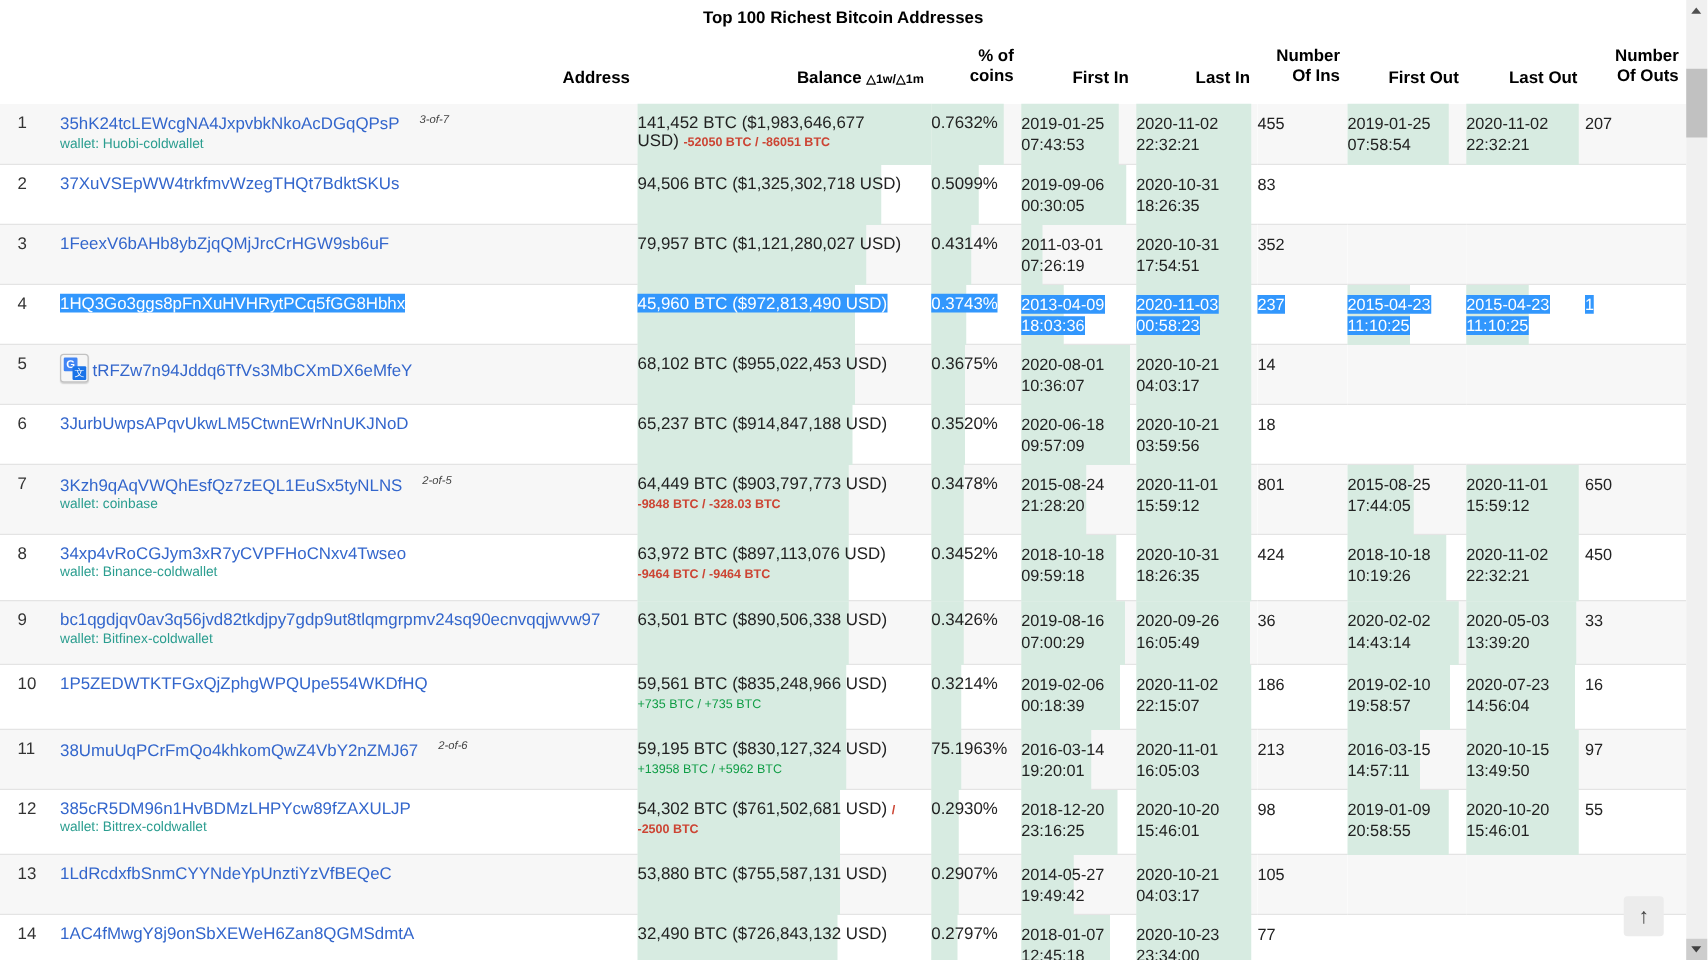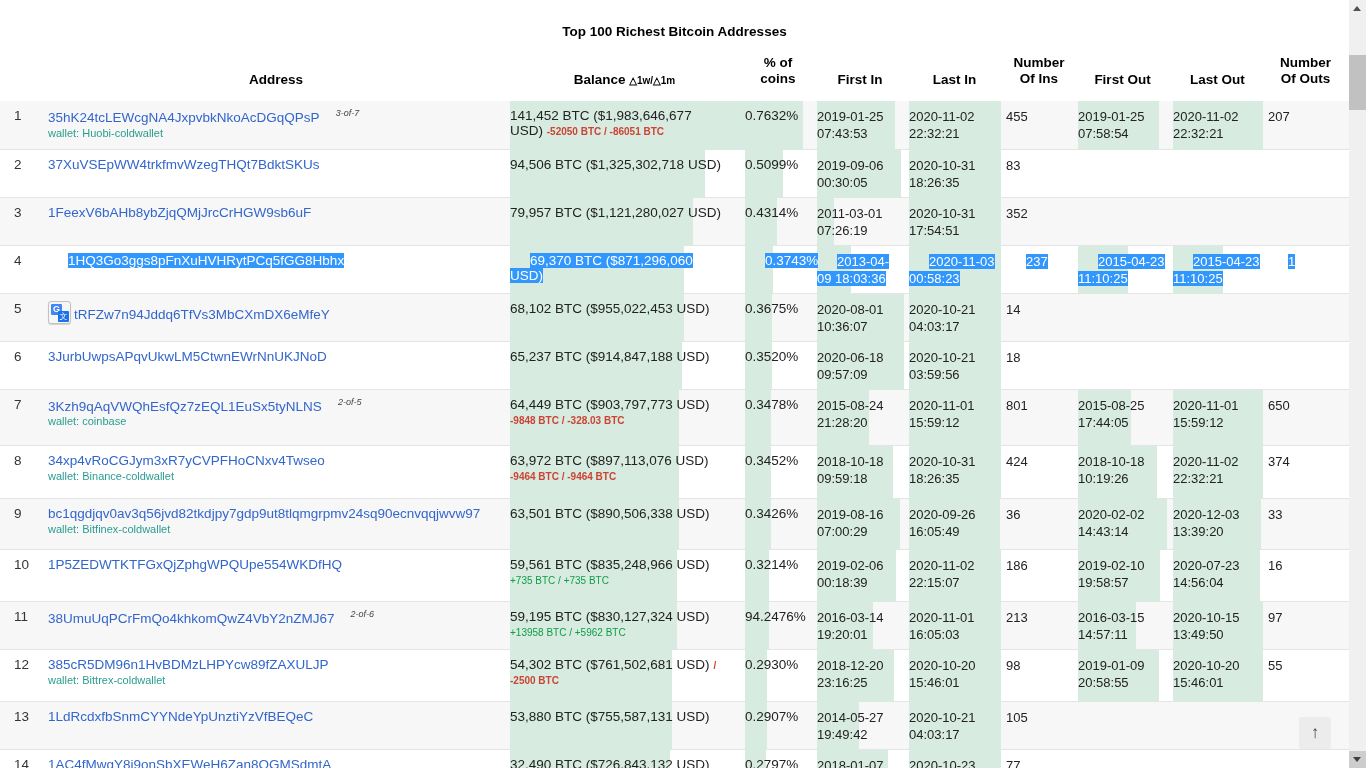--- a/index.html
+++ b/index.html
@@ -1,24 +1,24 @@
 <!DOCTYPE html>
 <html><head>
 <meta charset="utf-8">
 <style>
   html,body{margin:0;padding:0;}
   body{
     width:1366px;height:768px;overflow:hidden;background:#fff;
     font-family:"Liberation Sans",sans-serif;color:#222;position:relative;
   }
   .content{position:absolute;left:0;top:0;width:1349px;}
-  .title{height:22px;padding-top:24px;text-align:center;font-size:13.5px;font-weight:bold;color:#000;}
+  .title{height:22px;padding-top:6px;text-align:center;font-size:13.5px;font-weight:bold;color:#000;}
   table{border-collapse:collapse;table-layout:fixed;width:1349px;font-size:13.5px;}
   thead tr{height:55px;}
-  th{vertical-align:bottom;text-align:center;font-weight:bold;color:#000;padding:0 6px 14px 0;}
+  th{vertical-align:bottom;text-align:right;font-weight:bold;color:#000;padding:0 6px 14px 0;}
   th .two{white-space:pre-line;line-height:16px;display:inline-block;}
   .hdr-sub{font-size:10px;font-weight:bold;}
   tbody tr{height:48px;border-bottom:1px solid #e4e4e4;}
   tbody tr:nth-child(7){height:56px;}
   tbody tr:nth-child(8){height:53px;}
   tbody tr:nth-child(9){height:51px;}
   tbody tr:nth-child(10){height:52px;}
   tbody tr:nth-child(12){height:52px;}
   tbody tr.odd{background:#f7f7f7;}
   td{vertical-align:top;padding:7px 6px 0 0;position:relative;}
@@ -26,21 +26,21 @@
   .bar{position:absolute;left:0;top:0;bottom:-1px;background:var(--mint);z-index:0;}
   .txt{position:relative;z-index:1;}
   a.addr{color:var(--link);text-decoration:none;font-size:13.5px;}
   sup.ms{font-size:9px;color:#444;margin-left:16px;font-style:italic;}
   .wallet{font-size:11px;color:var(--wallet);margin-top:2px;position:relative;z-index:1;}
   .bal-wrap{max-width:218px;display:block;}
   .delta{font-size:10px;}
   .delta.neg{color:var(--neg);font-weight:bold;}
   .delta.pos{color:var(--pos);}
   td.date, td.num{font-size:13px;line-height:17px;}
-  .sel{background:var(--sel);color:#fff !important;margin-left:20px;}
+  .sel{background:var(--sel);color:#fff !important;}
   
   .gt-icon{position:relative;display:inline-block;width:21px;height:21px;background:#f6f6f6;
     border:1px solid #c2c2c2;border-radius:3px;vertical-align:-5px;margin-right:3px;
     box-shadow:0 1px 1px rgba(0,0,0,.15);}
   .gt-g{position:absolute;left:2px;top:2px;width:11px;height:11px;background:#4285f4;color:#fff;
     font-size:9px;font-weight:bold;text-align:center;line-height:11px;border-radius:1px;}
   .gt-zh{position:absolute;right:1px;bottom:1px;width:11px;height:11px;background:#1a73e8;color:#fff;
     font-size:8px;text-align:center;line-height:11px;border-radius:1px;}
   
   .scrolltop{position:absolute;right:35px;bottom:19px;width:32px;height:32px;background:#ececec;
@@ -144,21 +144,21 @@
           <td class="date"></td>
           <td class="num"></td>
         </tr>
         <tr>
           <td class="rank"><span class="txt">4</span></td>
           <td>
             <div class="txt"><a class="addr sel" href="#">1HQ3Go3ggs8pFnXuHVHRytPCq5fGG8Hbhx</a></div>
           </td>
           <td>
             <div class="bar" style="width: 74%;"></div>
-            <div class="txt bal-wrap"><span class="sel">69,370 BTC ($871,296,060 USD)</span></div>
+            <div class="txt bal-wrap"><span class="sel">45,960 BTC ($972,813,490 USD)</span></div>
           </td>
           <td class="pct"><div class="bar" style="width: 39%;"></div><span class="txt sel">0.3743%</span></td>
           <td class="date"><div class="bar" style="width: 37%;"></div><span class="txt sel">2013-04-09 18:03:36</span></td>
           <td class="date"><div class="bar" style="width: 95%;"></div><span class="txt sel">2020-11-03 00:58:23</span></td>
           <td class="num"><span class="txt sel">237</span></td>
           <td class="date"><div class="bar" style="width: 53%;"></div><span class="txt sel">2015-04-23 11:10:25</span></td>
           <td class="date"><div class="bar" style="width: 53%;"></div><span class="txt sel">2015-04-23 11:10:25</span></td>
           <td class="num"><span class="txt sel">1</span></td>
         </tr>
         <tr class="odd">
@@ -222,38 +222,38 @@
           <td>
             <div class="bar" style="width: 72%;"></div>
             <div class="txt bal-wrap"><span>63,972 BTC ($897,113,076 USD)</span> <span class="delta neg">-9464 BTC / -9464 BTC</span></div>
           </td>
           <td class="pct"><div class="bar" style="width: 36%;"></div><span class="txt">0.3452%</span></td>
           <td class="date"><div class="bar" style="width: 83%;"></div><span class="txt">2018-10-18 09:59:18</span></td>
           <td class="date"><div class="bar" style="width: 95%;"></div><span class="txt">2020-10-31 18:26:35</span></td>
           <td class="num"><span class="txt">424</span></td>
           <td class="date"><div class="bar" style="width: 83%;"></div><span class="txt">2018-10-18 10:19:26</span></td>
           <td class="date"><div class="bar" style="width: 95%;"></div><span class="txt">2020-11-02 22:32:21</span></td>
-          <td class="num"><span class="txt">374</span></td>
+          <td class="num"><span class="txt">450</span></td>
         </tr>
         <tr class="odd">
           <td class="rank"><span class="txt">9</span></td>
           <td>
             <div class="txt"><a class="addr" href="#">bc1qgdjqv0av3q56jvd82tkdjpy7gdp9ut8tlqmgrpmv24sq90ecnvqqjwvw97</a></div>
             <div class="wallet">wallet: Bitfinex-coldwallet</div>
           </td>
           <td>
             <div class="bar" style="width: 72%;"></div>
             <div class="txt bal-wrap"><span>63,501 BTC ($890,506,338 USD)</span></div>
           </td>
           <td class="pct"><div class="bar" style="width: 36%;"></div><span class="txt">0.3426%</span></td>
           <td class="date"><div class="bar" style="width: 90%;"></div><span class="txt">2019-08-16 07:00:29</span></td>
           <td class="date"><div class="bar" style="width: 94%;"></div><span class="txt">2020-09-26 16:05:49</span></td>
           <td class="num"><span class="txt">36</span></td>
           <td class="date"><div class="bar" style="width: 94%;"></div><span class="txt">2020-02-02 14:43:14</span></td>
-          <td class="date"><div class="bar" style="width: 93%;"></div><span class="txt">2020-12-03 13:39:20</span></td>
+          <td class="date"><div class="bar" style="width: 93%;"></div><span class="txt">2020-05-03 13:39:20</span></td>
           <td class="num"><span class="txt">33</span></td>
         </tr>
         <tr>
           <td class="rank"><span class="txt">10</span></td>
           <td>
             <div class="txt"><a class="addr" href="#">1P5ZEDWTKTFGxQjZphgWPQUpe554WKDfHQ</a></div>
           </td>
           <td>
             <div class="bar" style="width: 71%;"></div>
             <div class="txt bal-wrap"><span>59,561 BTC ($835,248,966 USD)</span> <span class="delta pos">+735 BTC / +735 BTC</span></div>
@@ -268,21 +268,21 @@
         </tr>
         <tr class="odd">
           <td class="rank"><span class="txt">11</span></td>
           <td>
             <div class="txt"><a class="addr" href="#">38UmuUqPCrFmQo4khkomQwZ4VbY2nZMJ67</a><sup class="ms">2-of-6</sup></div>
           </td>
           <td>
             <div class="bar" style="width: 71%;"></div>
             <div class="txt bal-wrap"><span>59,195 BTC ($830,127,324 USD)</span> <span class="delta pos">+13958 BTC / +5962 BTC</span></div>
           </td>
-          <td class="pct"><div class="bar" style="width: 33%;"></div><span class="txt">94.2476%</span></td>
+          <td class="pct"><div class="bar" style="width: 33%;"></div><span class="txt">75.1963%</span></td>
           <td class="date"><div class="bar" style="width: 61%;"></div><span class="txt">2016-03-14 19:20:01</span></td>
           <td class="date"><div class="bar" style="width: 95%;"></div><span class="txt">2020-11-01 16:05:03</span></td>
           <td class="num"><span class="txt">213</span></td>
           <td class="date"><div class="bar" style="width: 61%;"></div><span class="txt">2016-03-15 14:57:11</span></td>
           <td class="date"><div class="bar" style="width: 95%;"></div><span class="txt">2020-10-15 13:49:50</span></td>
           <td class="num"><span class="txt">97</span></td>
         </tr>
         <tr>
           <td class="rank"><span class="txt">12</span></td>
           <td>

